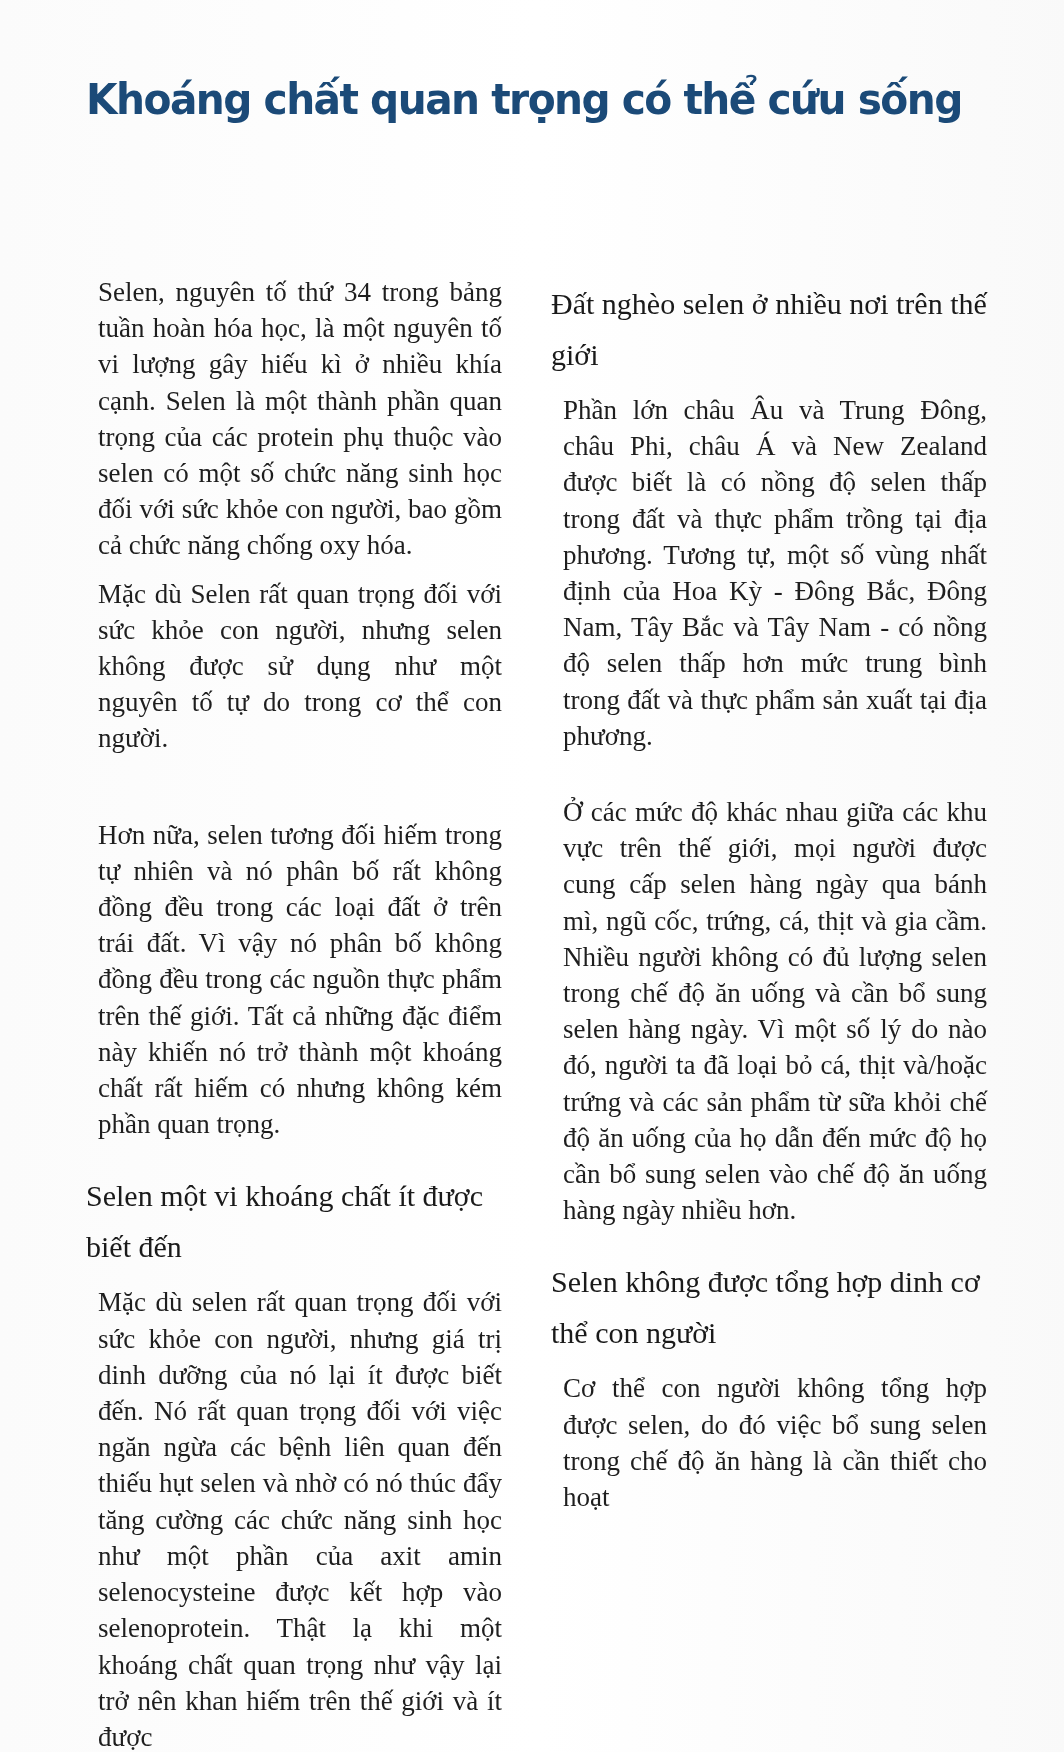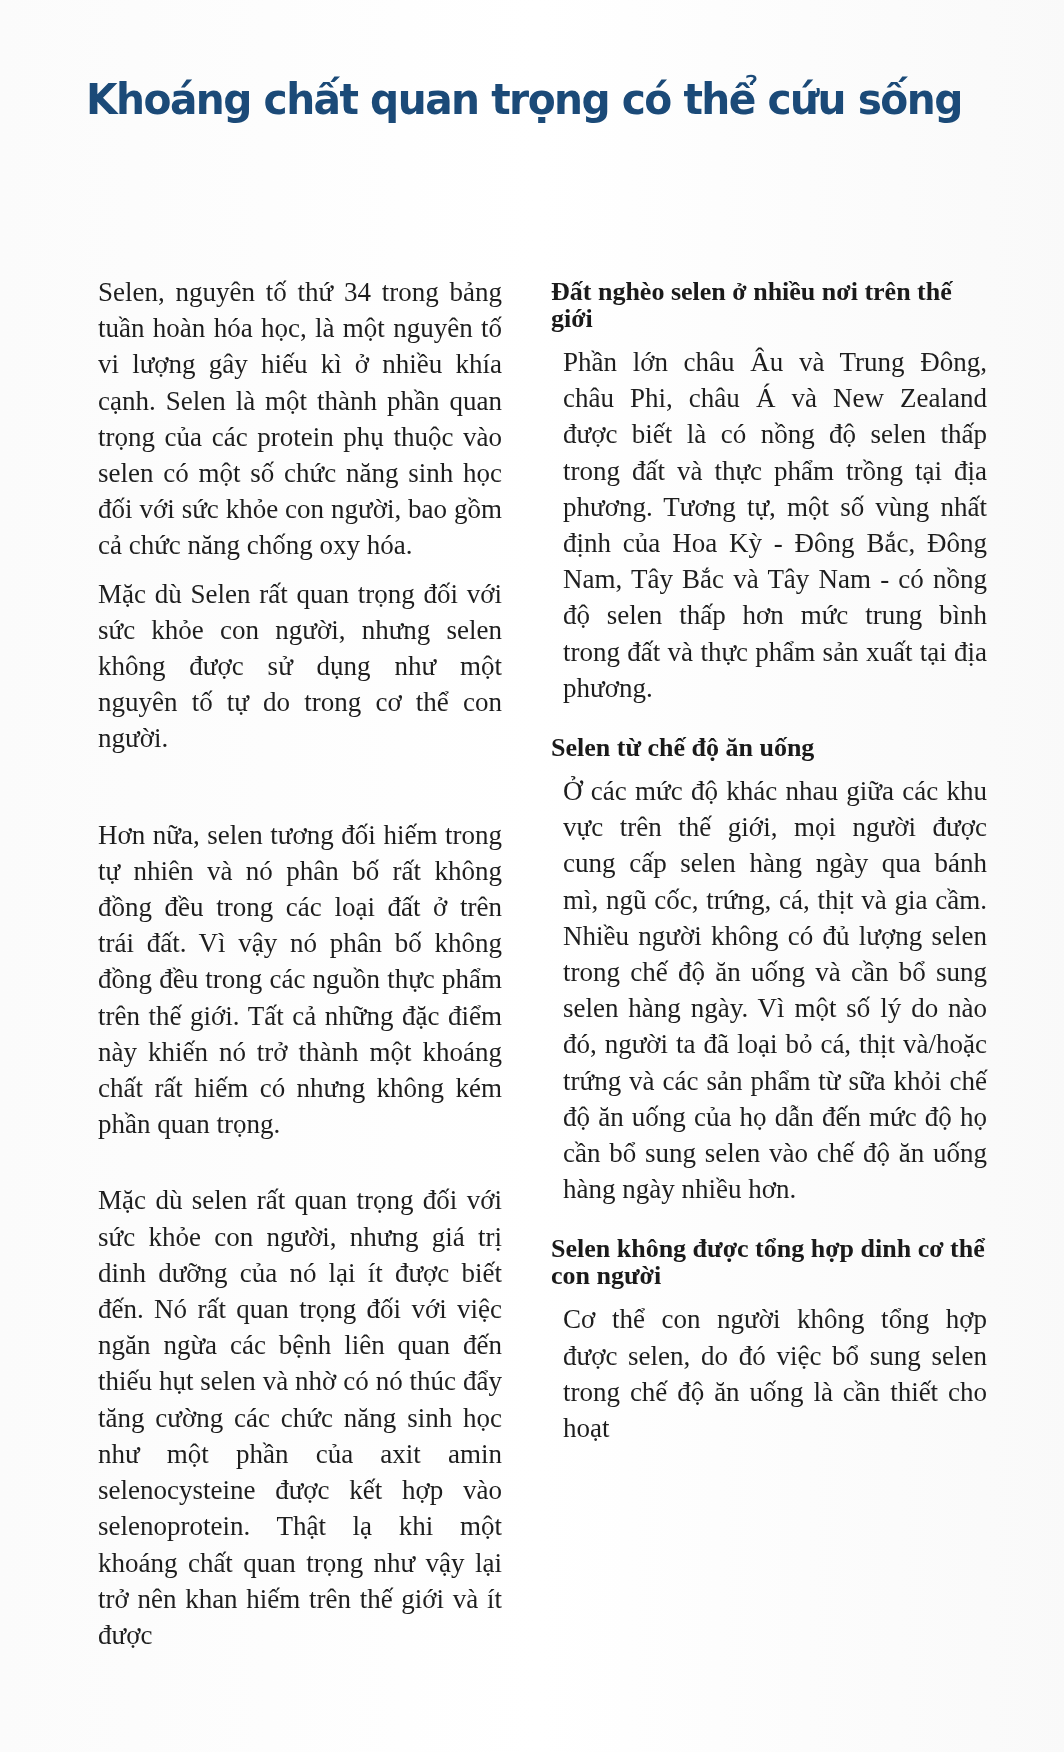--- a/index.html
+++ b/index.html
@@ -51,48 +51,48 @@
     .col-left  { left: 86px;  width: 428px; }
     .col-right { left: 551px; width: 448px; }
     .column p {
       margin: 12px;
     }
     .column .gap { height: 36px; }
     .column .gap-sm { height: 16px; }
     .column h2 {
       margin: 0;
       font-family: "Liberation Serif", serif;
-      font-weight: bold;
-      font-size: 26px;
-      line-height: 27px;
+      font-weight: normal;
+      font-size: 30px;
+      line-height: 51px;
       text-align: left;
       color: #1a1a1a;
     }
   </style>
 </head>
 <body>
 
 <div class="page">
 
   <h1 class="title">Khoáng chất quan trọng có thể cứu sống</h1>
 
   <div class="column col-left">
     <p>Selen, nguyên tố thứ 34 trong bảng tuần hoàn hóa học, là một nguyên tố vi lượng gây hiếu kì ở nhiều khía cạnh. Selen là một thành phần quan trọng của các protein phụ thuộc vào selen có một số chức năng sinh học đối với sức khỏe con người, bao gồm cả chức năng chống oxy hóa.</p>
     <p>Mặc dù Selen rất quan trọng đối với sức khỏe con người, nhưng selen không được sử dụng như một nguyên tố tự do trong cơ thể con người.</p>
     <div class="gap"></div>
     <p>Hơn nữa, selen tương đối hiếm trong tự nhiên và nó phân bố rất không đồng đều trong các loại đất ở trên trái đất. Vì vậy nó phân bố không đồng đều trong các nguồn thực phẩm trên thế giới. Tất cả những đặc điểm này khiến nó trở thành một khoáng chất rất hiếm có nhưng không kém phần quan trọng.</p>
     <div class="gap-sm"></div>
+    <h2>Selen một vi khoáng chất ít được biết đến</h2>
     <p>Mặc dù selen rất quan trọng đối với sức khỏe con người, nhưng giá trị dinh dưỡng của nó lại ít được biết đến. Nó rất quan trọng đối với việc ngăn ngừa các bệnh liên quan đến thiếu hụt selen và nhờ có nó thúc đẩy tăng cường các chức năng sinh học như một phần của axit amin selenocysteine được kết hợp vào selenoprotein. Thật lạ khi một khoáng chất quan trọng như vậy lại trở nên khan hiếm trên thế giới và ít được</p>
   </div>
 
   <div class="column col-right">
     <div class="gap-sm"></div>
     <h2>Đất nghèo selen ở nhiều nơi trên thế giới</h2>
     <p>Phần lớn châu Âu và Trung Đông, châu Phi, châu Á và New Zealand được biết là có nồng độ selen thấp trong đất và thực phẩm trồng tại địa phương. Tương tự, một số vùng nhất định của Hoa Kỳ - Đông Bắc, Đông Nam, Tây Bắc và Tây Nam - có nồng độ selen thấp hơn mức trung bình trong đất và thực phẩm sản xuất tại địa phương.</p>
     <div class="gap-sm"></div>
-    <h2>Selen từ chế độ ăn uống</h2>
     <p>Ở các mức độ khác nhau giữa các khu vực trên thế giới, mọi người được cung cấp selen hàng ngày qua bánh mì, ngũ cốc, trứng, cá, thịt và gia cầm. Nhiều người không có đủ lượng selen trong chế độ ăn uống và cần bổ sung selen hàng ngày. Vì một số lý do nào đó, người ta đã loại bỏ cá, thịt và/hoặc trứng và các sản phẩm từ sữa khỏi chế độ ăn uống của họ dẫn đến mức độ họ cần bổ sung selen vào chế độ ăn uống hàng ngày nhiều hơn.</p>
     <div class="gap-sm"></div>
     <h2>Selen không được tổng hợp dinh cơ thể con người</h2>
-    <p>Cơ thể con người không tổng hợp được selen, do đó việc bổ sung selen trong chế độ ăn uống là cần thiết cho hoạt</p>
+    <p>Cơ thể con người không tổng hợp được selen, do đó việc bổ sung selen trong chế độ ăn hàng là cần thiết cho hoạt</p>
   </div>
 
 </div>
 
 </body></html>

